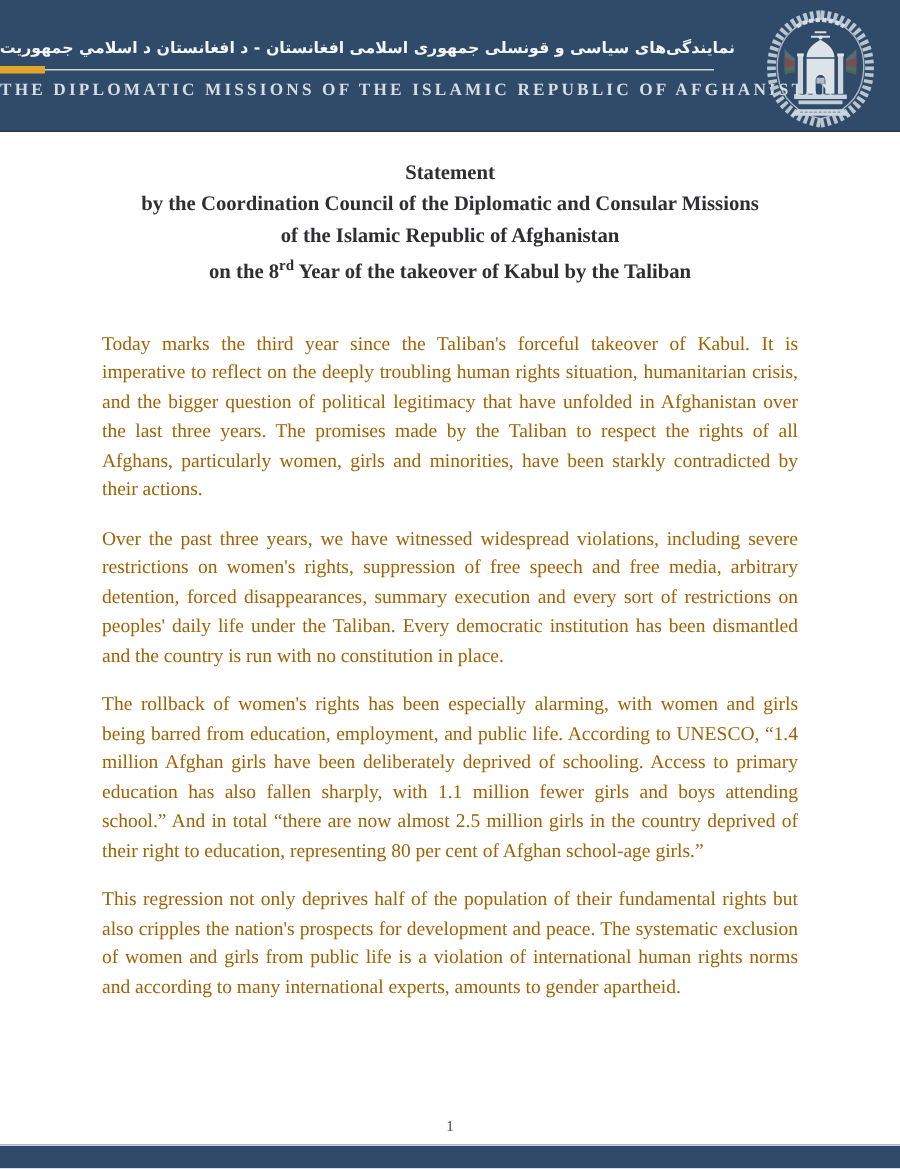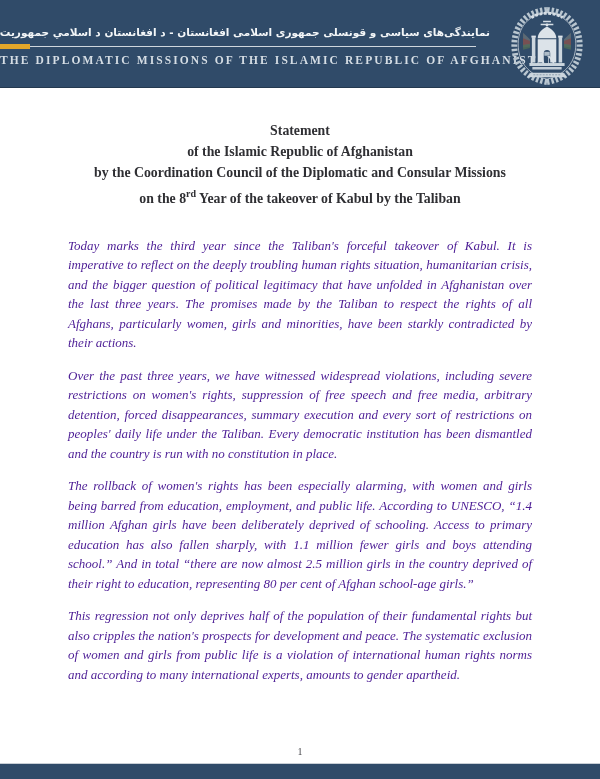--- a/index.html
+++ b/index.html
@@ -69,39 +69,38 @@
   .emblem {
     position: absolute;
     top: 3px;
     right: 9px;
     width: 88px;
     height: 83px;
   }
 
   
   .doc-body {
-    padding: 32px 68px 0 68px;
+    padding: 16px 68px 0 68px;
     color: #3d3d40;
   }
   .doc-title {
     text-align: center;
     font-weight: bold;
     font-size: 13.8px;
     line-height: 21px;
     color: #2f2f33;
     margin-bottom: 27px;
   }
   .doc-title sup { font-size: 10px; }
   .doc-paragraph {
     text-align: justify;
     font-size: 13px;
     line-height: 19.5px;
     margin-bottom: 13px;
-    color: #4c1d95;
-    font-style: italic;
+    color: #a16207;
   }
   .page-number {
     position: absolute;
     bottom: 22px;
     left: 0;
     width: 600px;
     text-align: center;
     font-size: 10px;
     color: #4a4a4e;
   }
@@ -165,22 +164,22 @@
       <rect x="30" y="65.5" width="30" height="2.6" fill="#c2cdd7"></rect>
 
       <path d="M29 71.5 h32 l4.5 4.5 h-41 z" fill="#ccd6de"></path>
       <path d="M31 73.5 h28" stroke="#8fa0ae" stroke-width="1" stroke-dasharray="2 1.2"></path>
     </svg>
   </div>
 
   <div class="doc-body">
     <div class="doc-title">
       <div>Statement</div>
+      <div>by the Coordination Council of the Diplomatic and Consular Missions</div>
       <div>of the Islamic Republic of Afghanistan</div>
-      <div>by the Coordination Council of the Diplomatic and Consular Missions</div>
       <div><span>on the 8</span><sup>rd</sup><span> Year of the takeover of Kabul by the Taliban</span></div>
     </div>
 
     <p class="doc-paragraph">Today marks the third year since the Taliban's forceful takeover of Kabul. It is imperative to reflect on the deeply troubling human rights situation, humanitarian crisis, and the bigger question of political legitimacy that have unfolded in Afghanistan over the last three years. The promises made by the Taliban to respect the rights of all Afghans, particularly women, girls and minorities, have been starkly contradicted by their actions.</p>
     <p class="doc-paragraph">Over the past three years, we have witnessed widespread violations, including severe restrictions on women's rights, suppression of free speech and free media, arbitrary detention, forced disappearances, summary execution and every sort of restrictions on peoples' daily life under the Taliban. Every democratic institution has been dismantled and the country is run with no constitution in place.</p>
     <p class="doc-paragraph">The rollback of women's rights has been especially alarming, with women and girls being barred from education, employment, and public life. According to UNESCO, “1.4 million Afghan girls have been deliberately deprived of schooling. Access to primary education has also fallen sharply, with 1.1 million fewer girls and boys attending school.” And in total “there are now almost 2.5 million girls in the country deprived of their right to education, representing 80 per cent of Afghan school-age girls.”</p>
     <p class="doc-paragraph">This regression not only deprives half of the population of their fundamental rights but also cripples the nation's prospects for development and peace. The systematic exclusion of women and girls from public life is a violation of international human rights norms and according to many international experts, amounts to gender apartheid.</p>
   </div>
 
   <div class="page-number">1</div>

